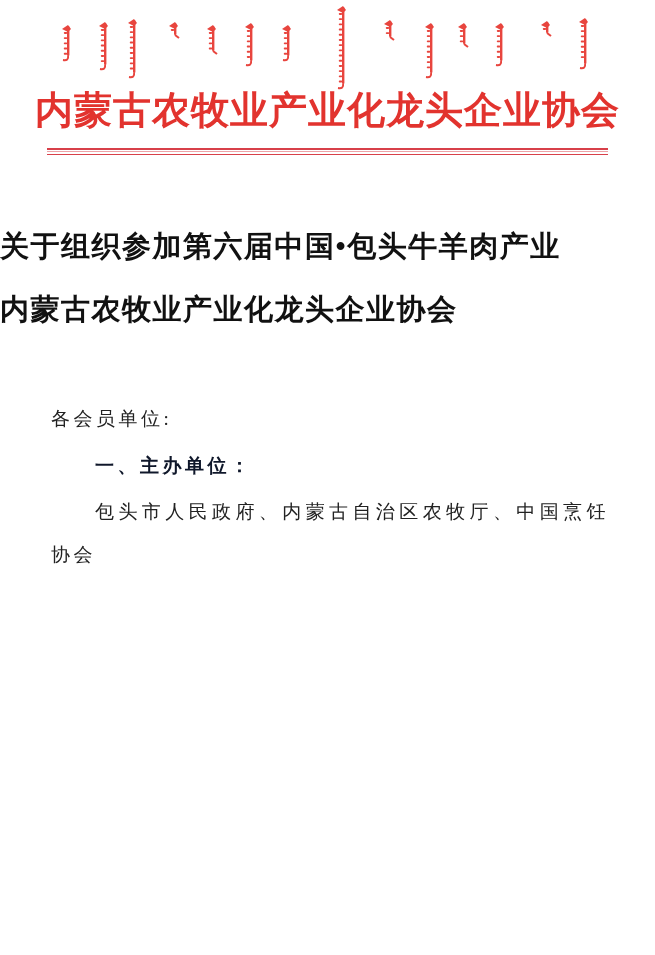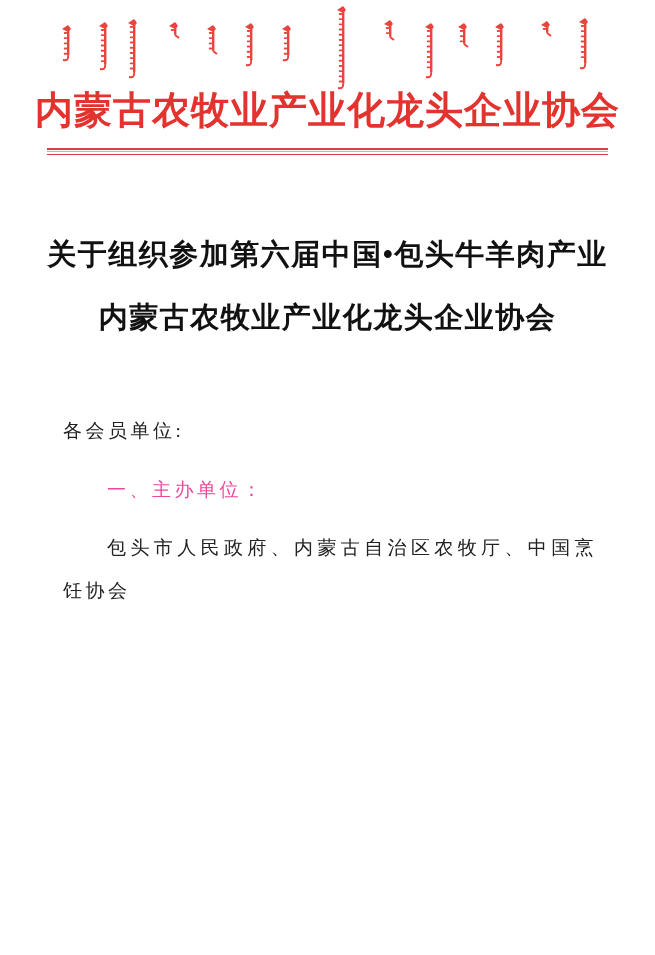--- a/index.html
+++ b/index.html
@@ -16,32 +16,32 @@
   .divider{
     position:absolute;top:148px;left:47px;right:47px;height:7px;
     background:linear-gradient(to bottom,
       #d8404a 0px,#d8404a 2px,
       #ffffff 2px,#ffffff 3px,
       #eda3a8 3px,#eda3a8 4px,
       #ffffff 4px,#ffffff 5.5px,
       #d8404a 5.5px,#d8404a 7px);
   }
   .doc-title{
-    position:absolute;top:223px;left:0;width:100%;text-align:center;
+    position:absolute;top:215px;left:0;width:100%;text-align:left;
     font-weight:bold;font-size:29px;line-height:63px;letter-spacing:1.5px;color:#111111;
   }
   .body-text{
     position:absolute;top:394px;left:47px;width:566px;
     font-size:19px;line-height:42.7px;letter-spacing:3.5px;
     text-align:justify;color:#222222;
   }
-  .body-text p{margin:16px;text-indent:44px;}
+  .body-text p{margin:4px;text-indent:44px;}
   .body-text p.no-indent{text-indent:0;}
   .sec-heading{
-    font-weight:normal;color:#ec4899;
+    font-weight:bold;color:#0f172a;
     font-family:"Liberation Sans","DejaVu Sans",sans-serif;
   }
 </style>
 </head>
 <body>
 
 <div class="page">
 
   <div class="banner"><svg width="655" height="96" viewBox="0 0 655 96" xmlns="http://www.w3.org/2000/svg">
         <path d="M62,29 L68,25 L71,29 L68,32 Z" fill="#e8453e"></path>

